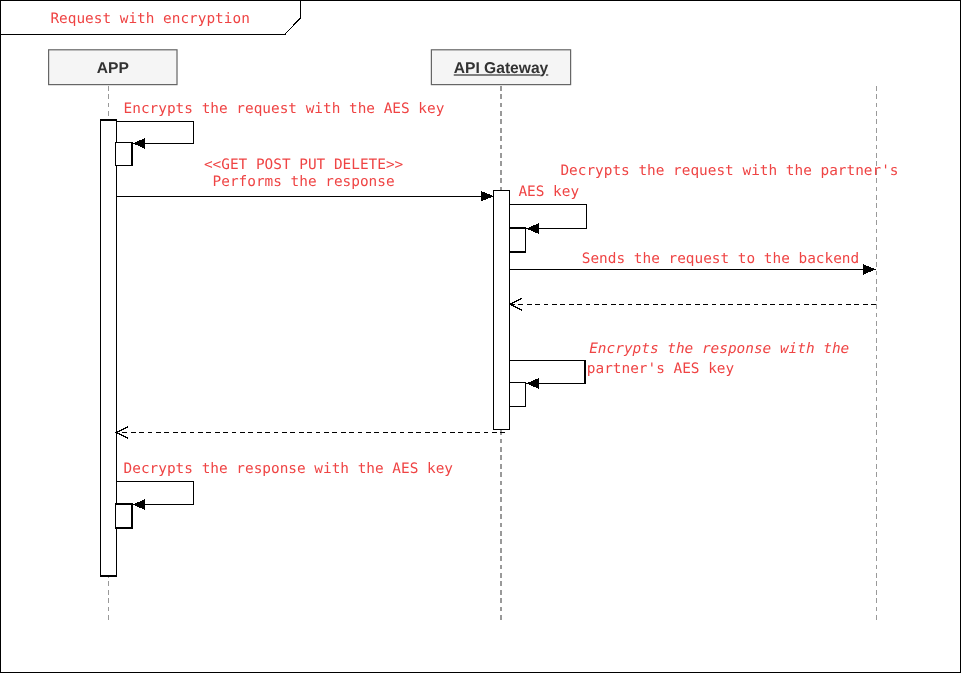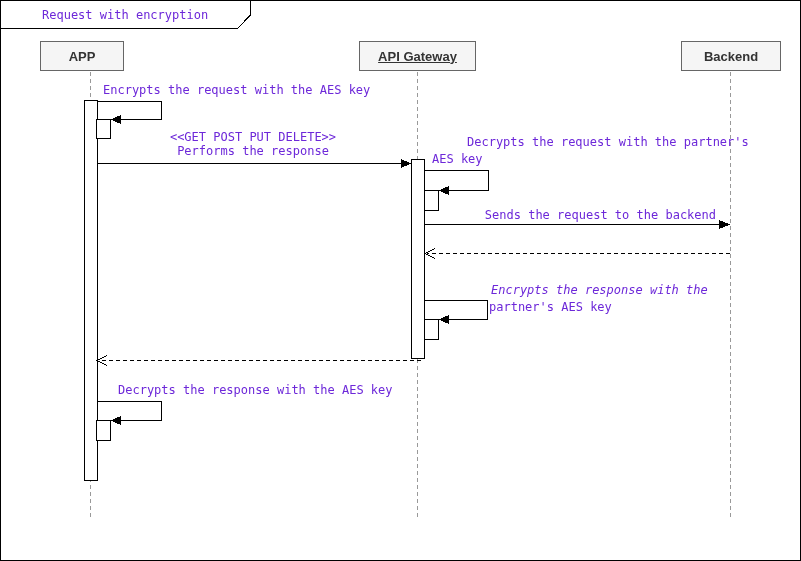--- a/index.html
+++ b/index.html
@@ -11,40 +11,40 @@
   svg { position:absolute; left:0; top:0; }
 
   
   .participant {
     position:absolute; top:41px; height:30px; box-sizing:border-box;
     background:#f5f5f5; border:1px solid #666666;
     display:flex; align-items:center; justify-content:center;
     font-family:"Liberation Sans", sans-serif; font-weight:bold;
     font-size:13px; color:#333333;
   }
-  .p-app     { left:40px;  width:84px; }
+  .p-app     { left:40px;  width:108px; }
   .p-gw      { left:359px; width:117px;text-decoration:underline; }
   .p-backend { left:681px; width:100px; }
 
   
   .t {
-    position:absolute; font-size:12px; line-height:14px; color:#6d28d9;
+    position:absolute; font-size:12px; line-height:14px; color:#ef4444;
     white-space:nowrap; font-family:"DejaVu Sans Mono", monospace;
   }
 
   .t-title   { left:42px;  top:8px; }
   .t-enc-req { left:103px; top:83px; }
   .t-stereo  { left:96px;  top:130px; width:314px; text-align:center; }
   .t-perform { left:96px;  top:144px; width:314px; text-align:center; }
   .t-dec1    { left:432px; top:135px;padding-left:35px; }
   .t-dec2    { left:432px; top:152px; }
   .t-send    { left:411px; top:208px; width:305px; text-align:right; }
   .t-encr1   { left:491px; top:283px;font-style:italic; }
   .t-encr2   { left:489px; top:300px;text-align:center; }
-  .t-decr    { left:118px; top:383px; }
+  .t-decr    { left:103px; top:383px; }
 
   .frame-rect { fill:none; stroke:#000000; stroke-width:1; }
   .tab-poly   { fill:#ffffff; stroke:#000000; stroke-width:1; }
   .lifeline   { stroke:#999999; stroke-width:1; stroke-dasharray:4,3; }
   .activation { fill:#ffffff; stroke:#000000; stroke-width:1; }
   .msg        { stroke:#000000; stroke-width:1; fill:none; }
   .msg-dashed { stroke:#000000; stroke-width:1; fill:none; stroke-dasharray:4,3; }
   .head-fill  { fill:#000000; stroke:none; }
   .head-open  { fill:none; stroke:#000000; stroke-width:1; }
 </style>
@@ -96,23 +96,20 @@
   </svg>
 
   <div class="t t-title">Request with encryption</div>
 
   <div class="participant p-app">
     <span>APP</span>
   </div>
   <div class="participant p-gw">
     <span>API Gateway</span>
   </div>
-  <div class="participant p-backend">
-    <span>Backend</span>
-  </div>
 
   <div class="t t-stereo">&lt;&lt;GET POST PUT DELETE&gt;&gt;</div>
 
   <div class="t t-enc-req">Encrypts the request with the AES key</div>
   <div class="t t-perform">Performs the response</div>
 
   <div class="t t-dec1">Decrypts the request with the partner's</div>
   <div class="t t-dec2">AES key</div>
 
   <div class="t t-send">Sends the request to the backend</div>

